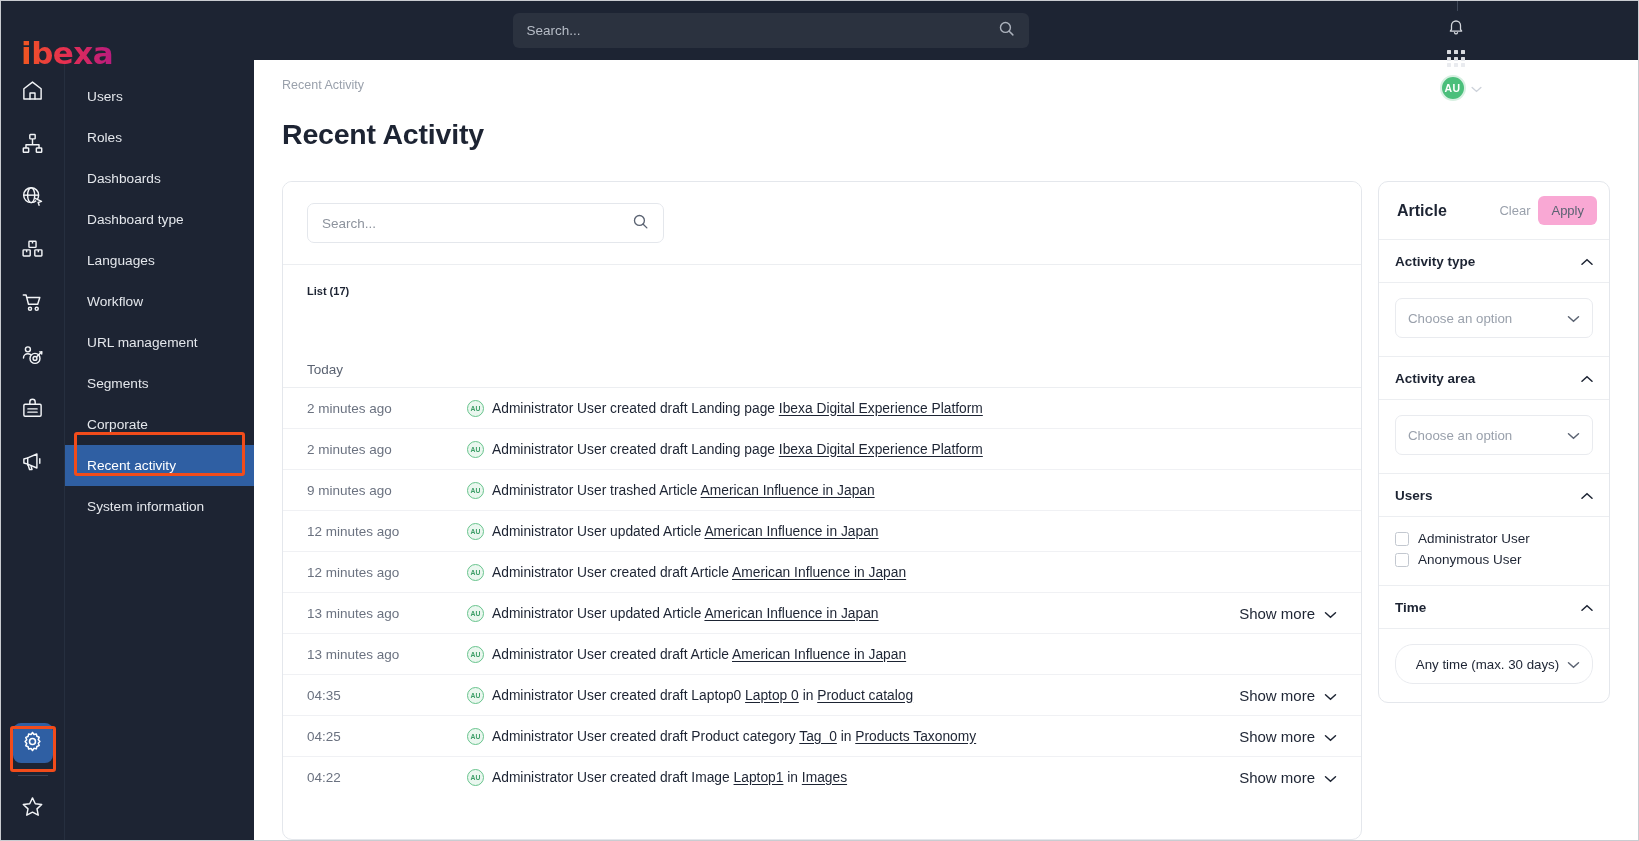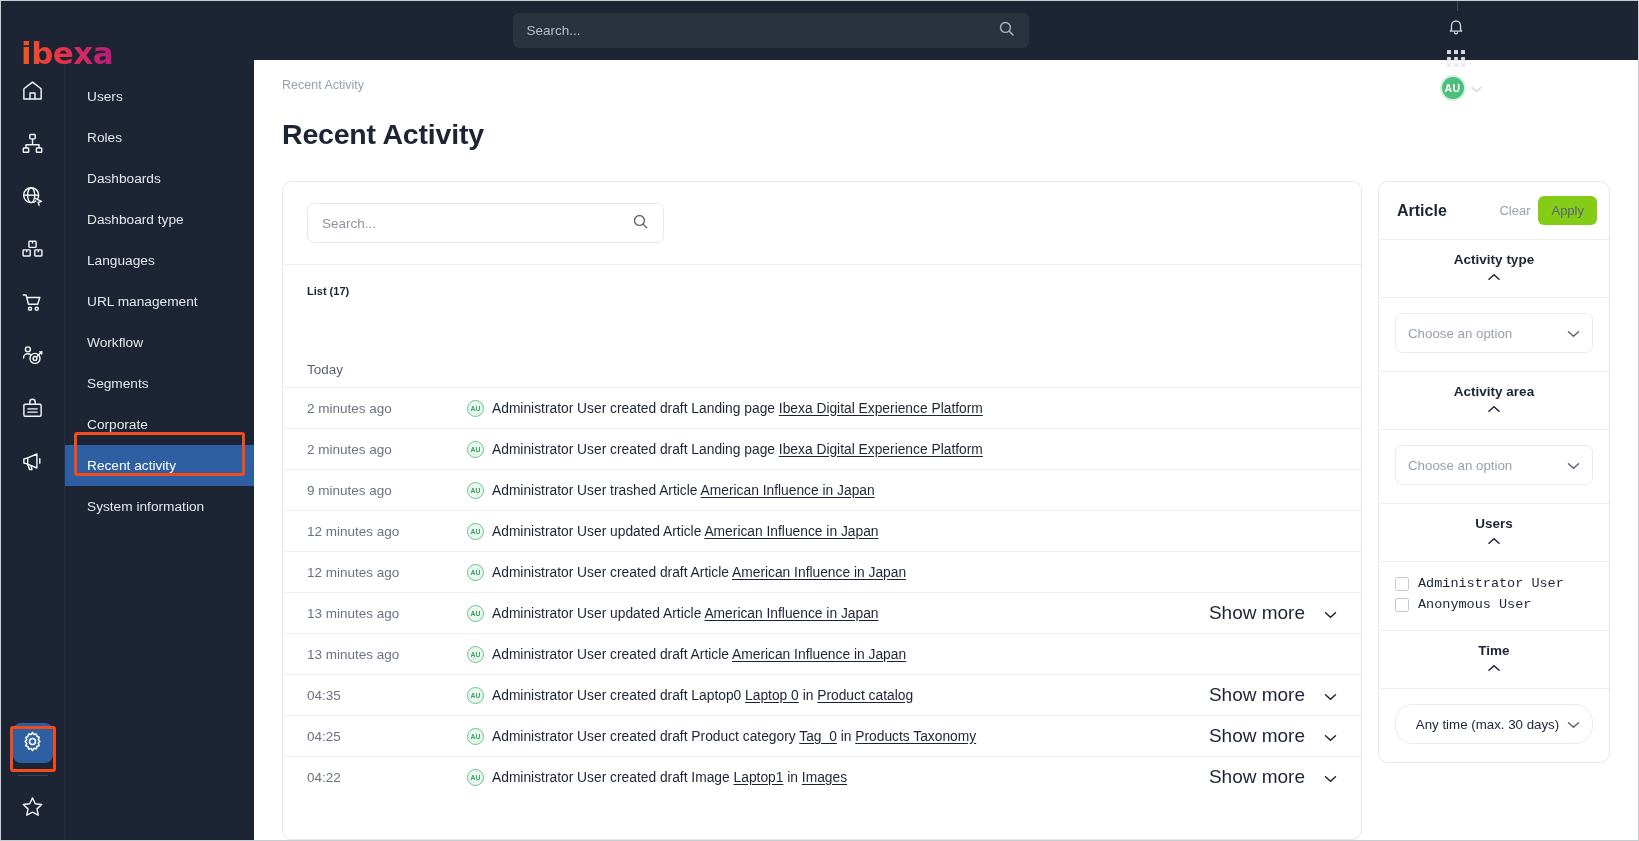--- a/index.html
+++ b/index.html
@@ -270,23 +270,23 @@
     color: #3d9e68;
     font-size: 6.8px;
     font-weight: 700;
     display: flex; align-items: center; justify-content: center;
     flex: 0 0 17px;
     margin-right: 8px;
   }
   .row .txt { flex: 1; white-space: nowrap; overflow: hidden; }
   .row .txt u { text-decoration: underline; text-underline-offset: 2px; }
   .showmore {
-    display: flex; align-items: center; gap: 19px;
+    display: flex; align-items: center; gap: 9px;
     color: #1d2433;
-    font-size: 19px;
+    font-size: 15px;
     flex: 0 0 auto;
     padding-left: 16px;
   }
 
   
   .filters {
     width: 232px;
     flex: 0 0 232px;
     border: 1px solid #e4e7ec;
     border-radius: 10px;
@@ -297,29 +297,28 @@
   .f-head {
     display: flex; align-items: center;
     padding: 14px 12px 14px 18px;
     gap: 8px;
     border-bottom: 1px solid #eceef1;
   }
   .f-title { font-size: 16px; font-weight: 700; color: #1d2433; flex: 1; }
   .f-clear { font-size: 13px; color: #9aa1ac; }
   .f-apply {
     font-size: 13px; color: #5b6372;
-    background: #84cc16;
+    background: #f9a8d4;
     border-radius: 6px;
     padding: 7px 13px;
   }
   .f-sec-head {
     display: flex; align-items: center;
     padding: 12px 16px;
     border-bottom: 1px solid #eceef1;
-    flex-direction: column;
   }
   .f-sec-title { flex: 1; font-size: 13.5px; font-weight: 700; color: #1d2433; }
   .f-sec-body { padding: 15px 16px 18px 16px; border-bottom: 1px solid #eceef1; }
   .f-select {
     height: 40px;
     border: 1px solid #e9ebef;
     border-radius: 7px;
     display: flex; align-items: center;
     padding: 0 12px;
     color: #9aa1ac;
@@ -333,21 +332,21 @@
     color: #1d2433;
     margin-bottom: 6px;
   }
   .cbox {
     width: 14px; height: 14px;
     border: 1.5px solid #c3c8d0;
     border-radius: 2.5px;
     flex: 0 0 14px;
     background: #fff;
   }
-  .f-sec-body.nopad { padding: 14px 16px 12px 16px; font-family: Liberation Mono, monospace; }
+  .f-sec-body.nopad { padding: 14px 16px 12px 16px; }
   .f-sec-body.last { border-bottom: none; }
 </style>
 </head>
 <body>
 
 <div class="app">
 
   <div class="topbar">
     <div class="logo">
       <span class="logo-text">ibexa</span>
@@ -542,24 +541,24 @@
       <div class="subnav-item">
           <span>Dashboards</span>
         </div>
       <div class="subnav-item">
           <span>Dashboard type</span>
         </div>
       <div class="subnav-item">
           <span>Languages</span>
         </div>
       <div class="subnav-item">
+          <span>Workflow</span>
+        </div>
+      <div class="subnav-item">
           <span>URL management</span>
-        </div>
-      <div class="subnav-item">
-          <span>Workflow</span>
         </div>
       <div class="subnav-item">
           <span>Segments</span>
         </div>
       <div class="subnav-item">
           <span>Corporate</span>
         </div>
       <div class="subnav-item active">
           <span>Recent activity</span>
         </div>

